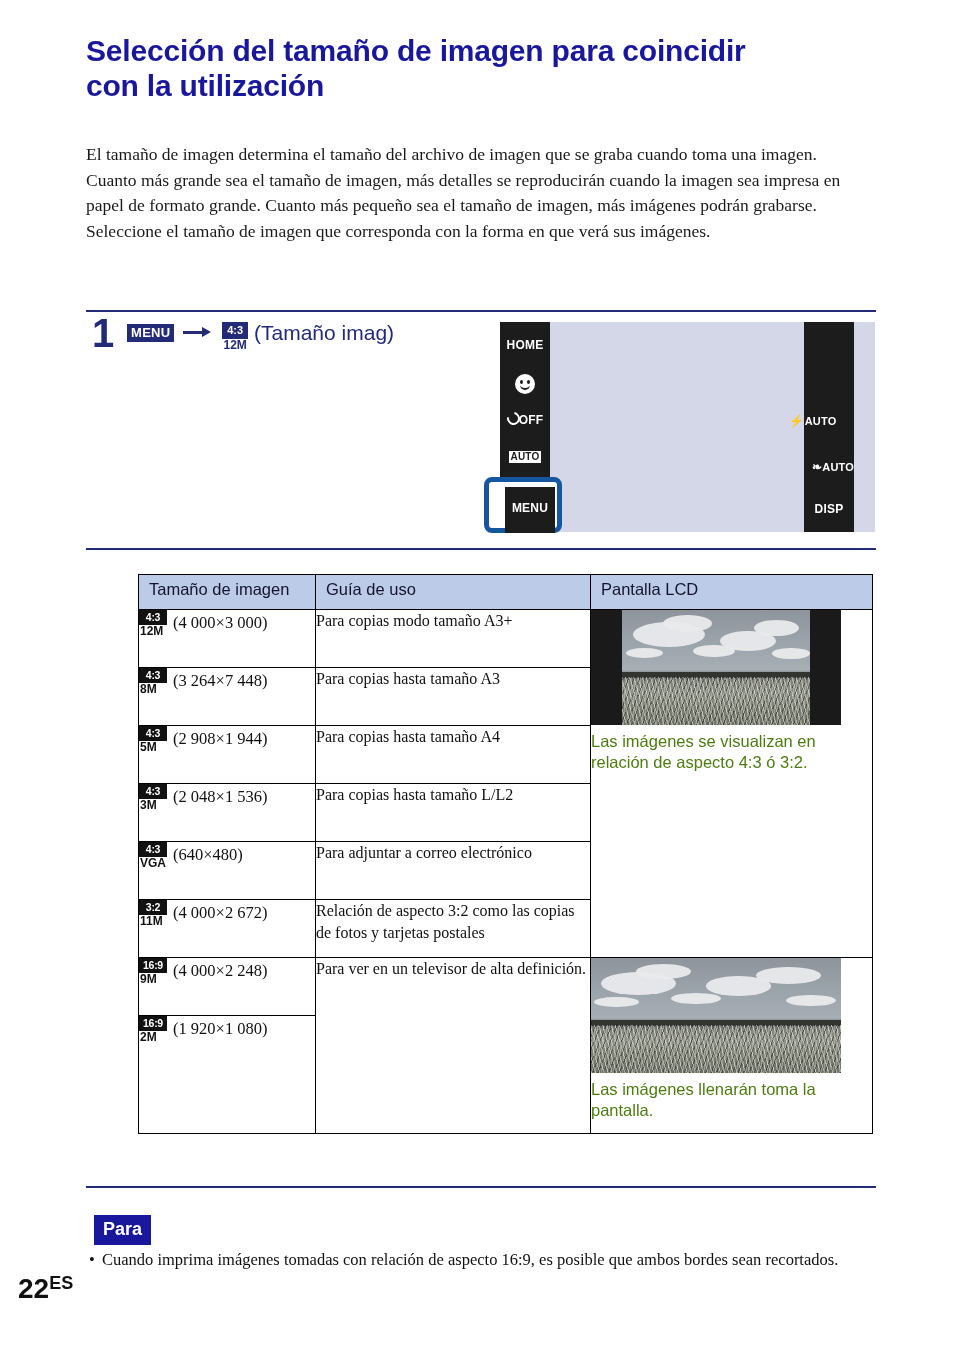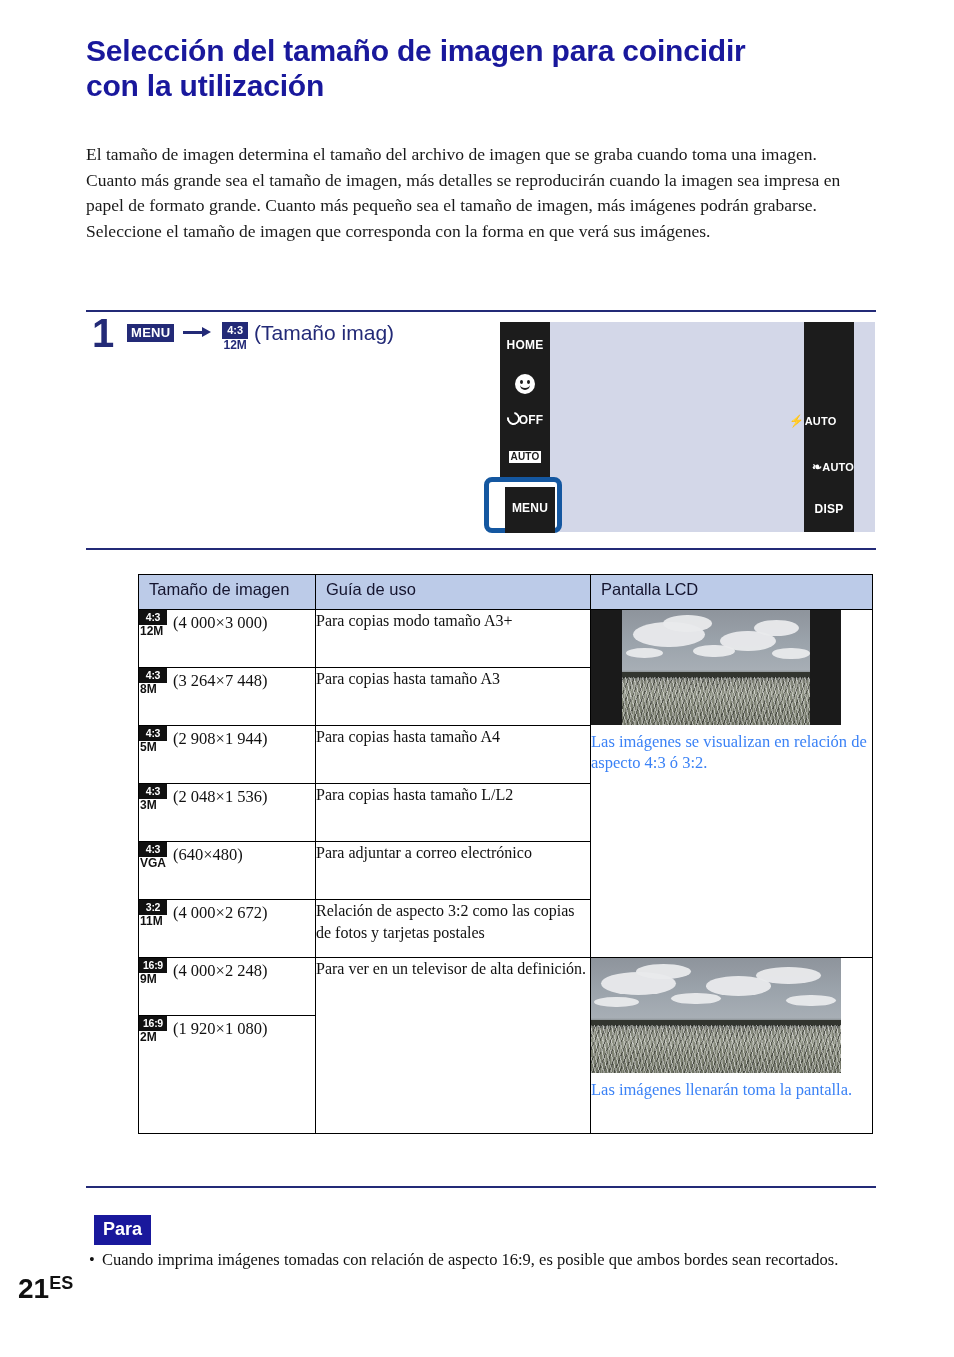--- a/index.html
+++ b/index.html
@@ -398,24 +398,24 @@
     position: absolute;
     left: 0; right: 0;
     top: 58%;
     bottom: 0;
     background-image:
       repeating-linear-gradient(74deg, rgba(255,255,255,0.42) 0px, rgba(255,255,255,0.42) 1px, rgba(0,0,0,0) 1px, rgba(0,0,0,0) 4px),
       repeating-linear-gradient(-68deg, rgba(20,20,20,0.45) 0px, rgba(20,20,20,0.45) 1px, rgba(0,0,0,0) 1px, rgba(0,0,0,0) 5px),
       repeating-linear-gradient(92deg, rgba(255,255,255,0.25) 0px, rgba(255,255,255,0.25) 1px, rgba(0,0,0,0) 1px, rgba(0,0,0,0) 3px);
   }
   .photo-caption {
-    font-family: Liberation Serif, serif;
+    font-family: Liberation Sans, sans-serif;
     font-size: 16.5px;
     line-height: 21px;
-    color: #3b82f6;
+    color: #4d7c0f;
   }
 
   
   .nota-badge {
     position: absolute;
     left: 94px;
     top: 1215px;
     background: #19189c;
     color: #ffffff;
     font-family: "Liberation Sans", sans-serif;
@@ -646,14 +646,14 @@
   </tbody>
 </table>
 
 <div class="rule rule-footer"></div>
 <div class="nota-badge">Para</div>
 <div class="nota-text">
   <span class="bullet">•</span>
   <span class="body">Cuando imprima imágenes tomadas con relación de aspecto 16:9, es posible que ambos bordes sean recortados.</span>
 </div>
 <div class="page-num">
-  <span>21</span><sup>ES</sup>
+  <span>22</span><sup>ES</sup>
 </div>
 
 </body></html>

